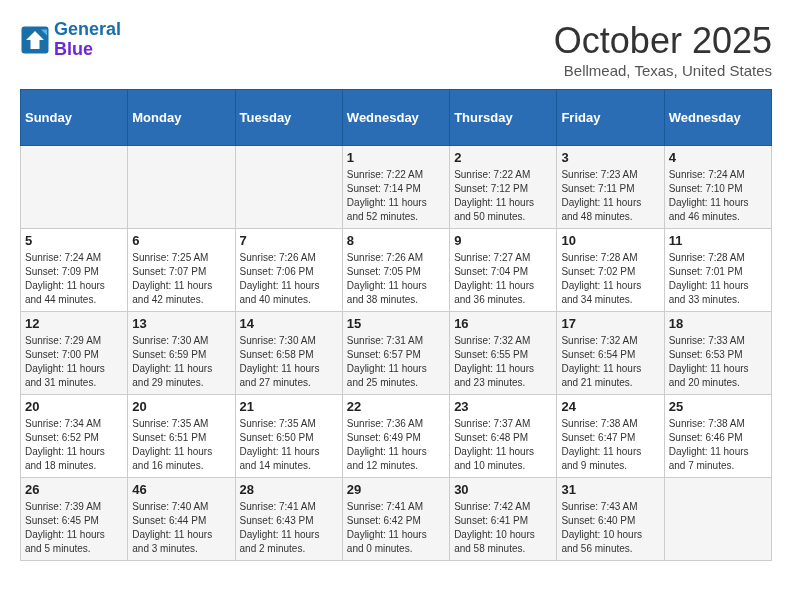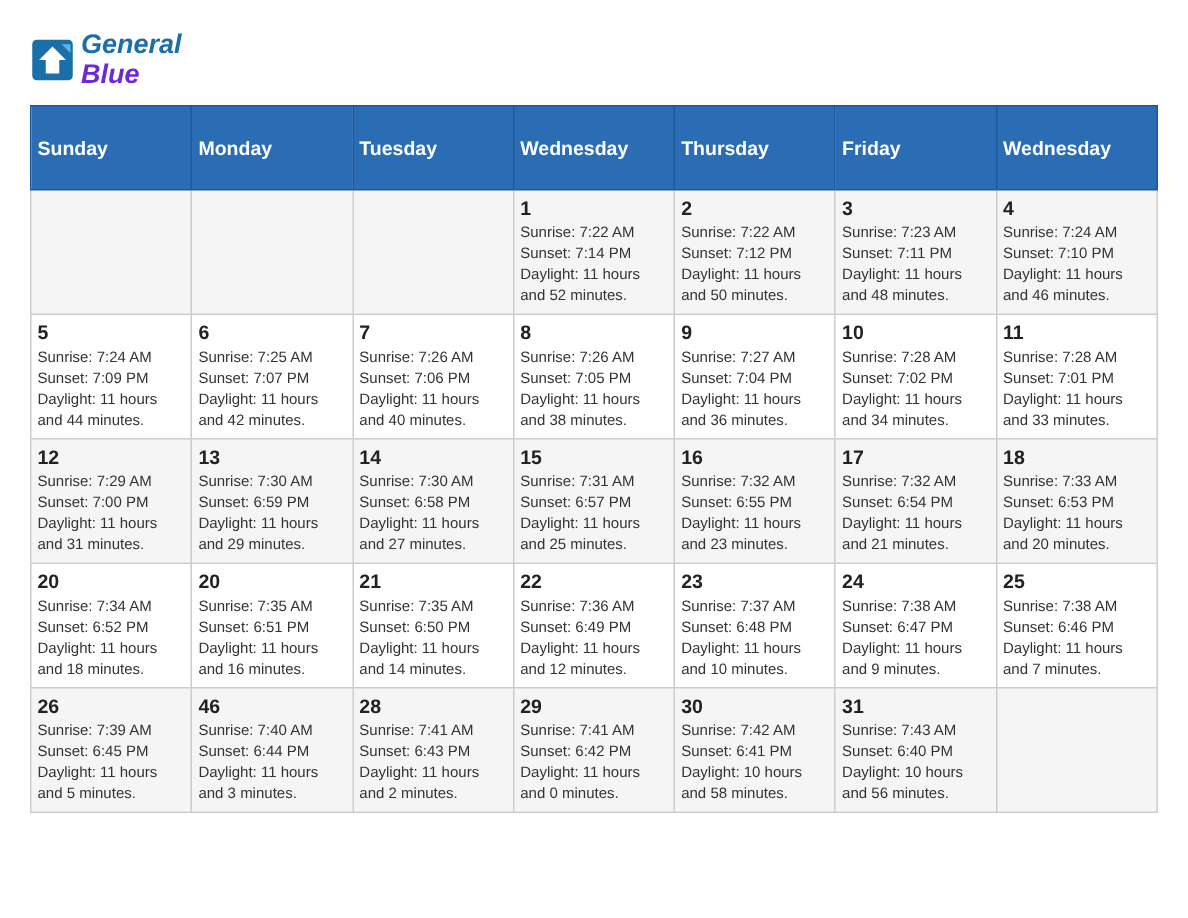--- a/index.html
+++ b/index.html
@@ -8,21 +8,20 @@
       background: #fff;
       width: 792px;
       min-height: 612px;
       padding: 20px;
     }
     .header {
       display: flex;
       justify-content: space-between;
       align-items: flex-start;
       margin-bottom: 10px;
-      font-style: italic;
     }
     .logo {
       display: flex;
       align-items: center;
     }
     .logo-text {
       font-size: 18px;
       font-weight: bold;
       color: #333;
       line-height: 1.1;
@@ -95,20 +94,24 @@
     <svg class="logo-icon" viewBox="0 0 40 40">
       <rect x="2" y="2" width="36" height="36" rx="4" fill="#1a6fa8"></rect>
       <polygon points="20,8 32,20 26,20 26,32 14,32 14,20 8,20" fill="white"></polygon>
       <polygon points="28,6 36,14 36,6" fill="#5ab4e8"></polygon>
     </svg>
     <div class="logo-text">
       <div><span>General</span></div>
       <div><span style="color:#6d28d9">Blue</span></div>
     </div>
   </div>
+  <div class="title-block">
+    <div class="month-title">October 2025</div>
+    <div class="subtitle">Bellmead, Texas, United States</div>
+  </div>
 </div>
 
 <table>
   <thead>
     <tr>
     <th>Sunday</th>
         <th>Monday</th>
         <th>Tuesday</th>
         <th>Wednesday</th>
         <th>Thursday</th>

